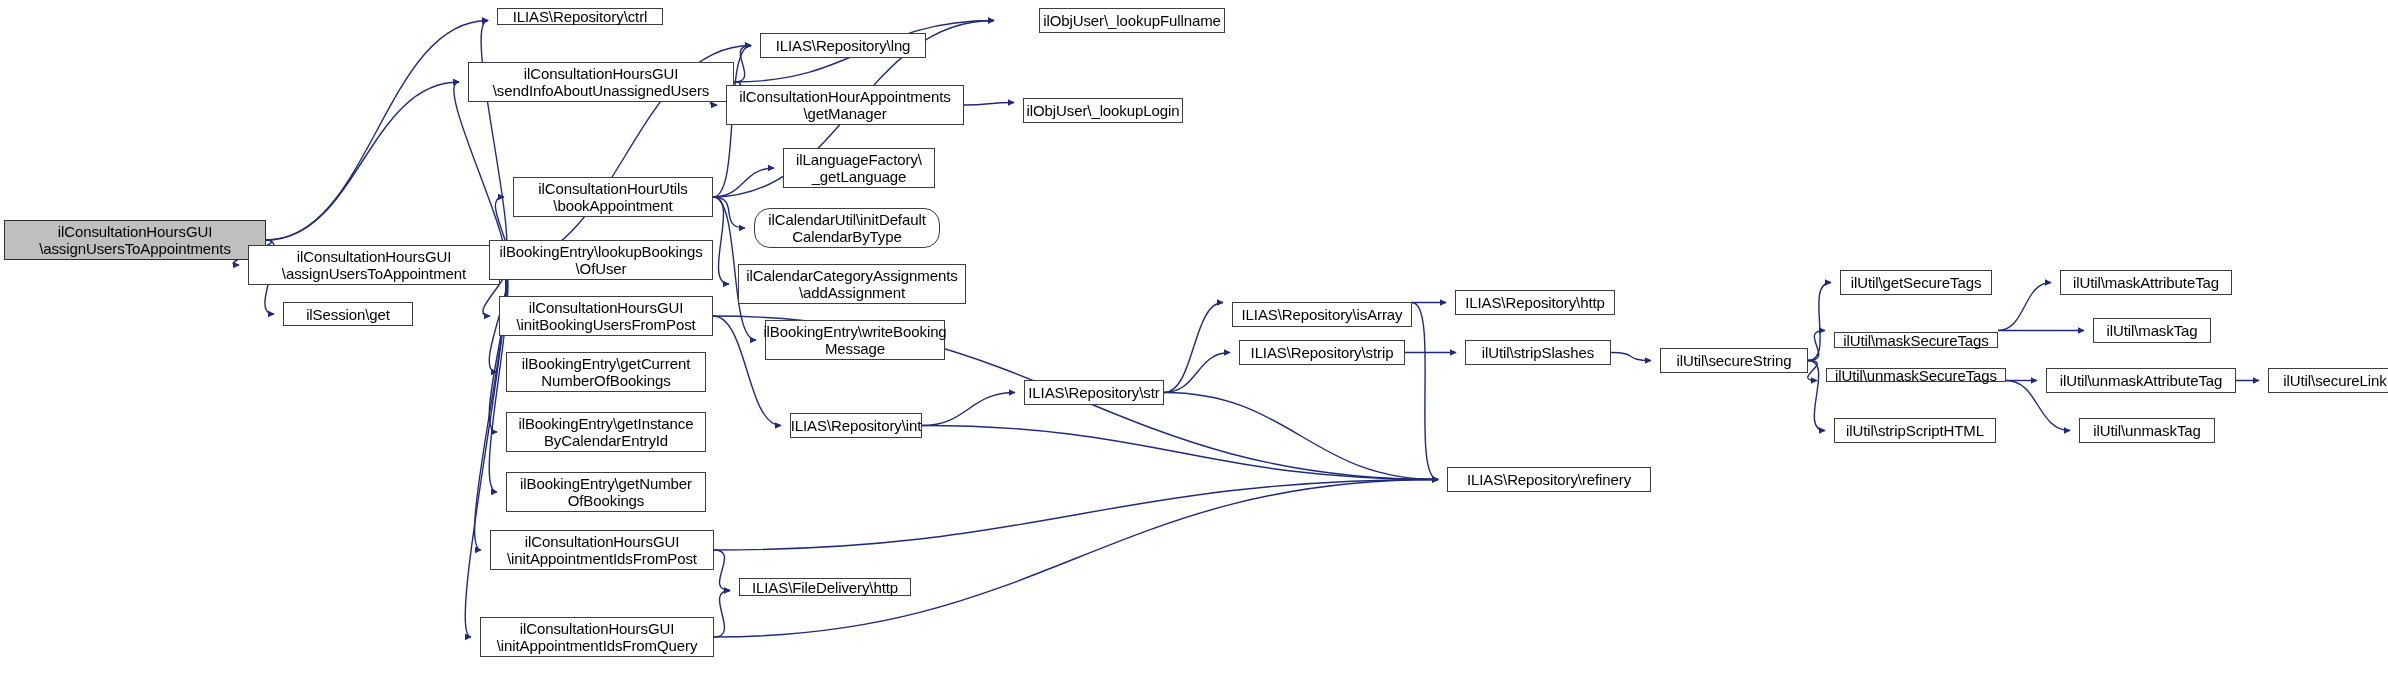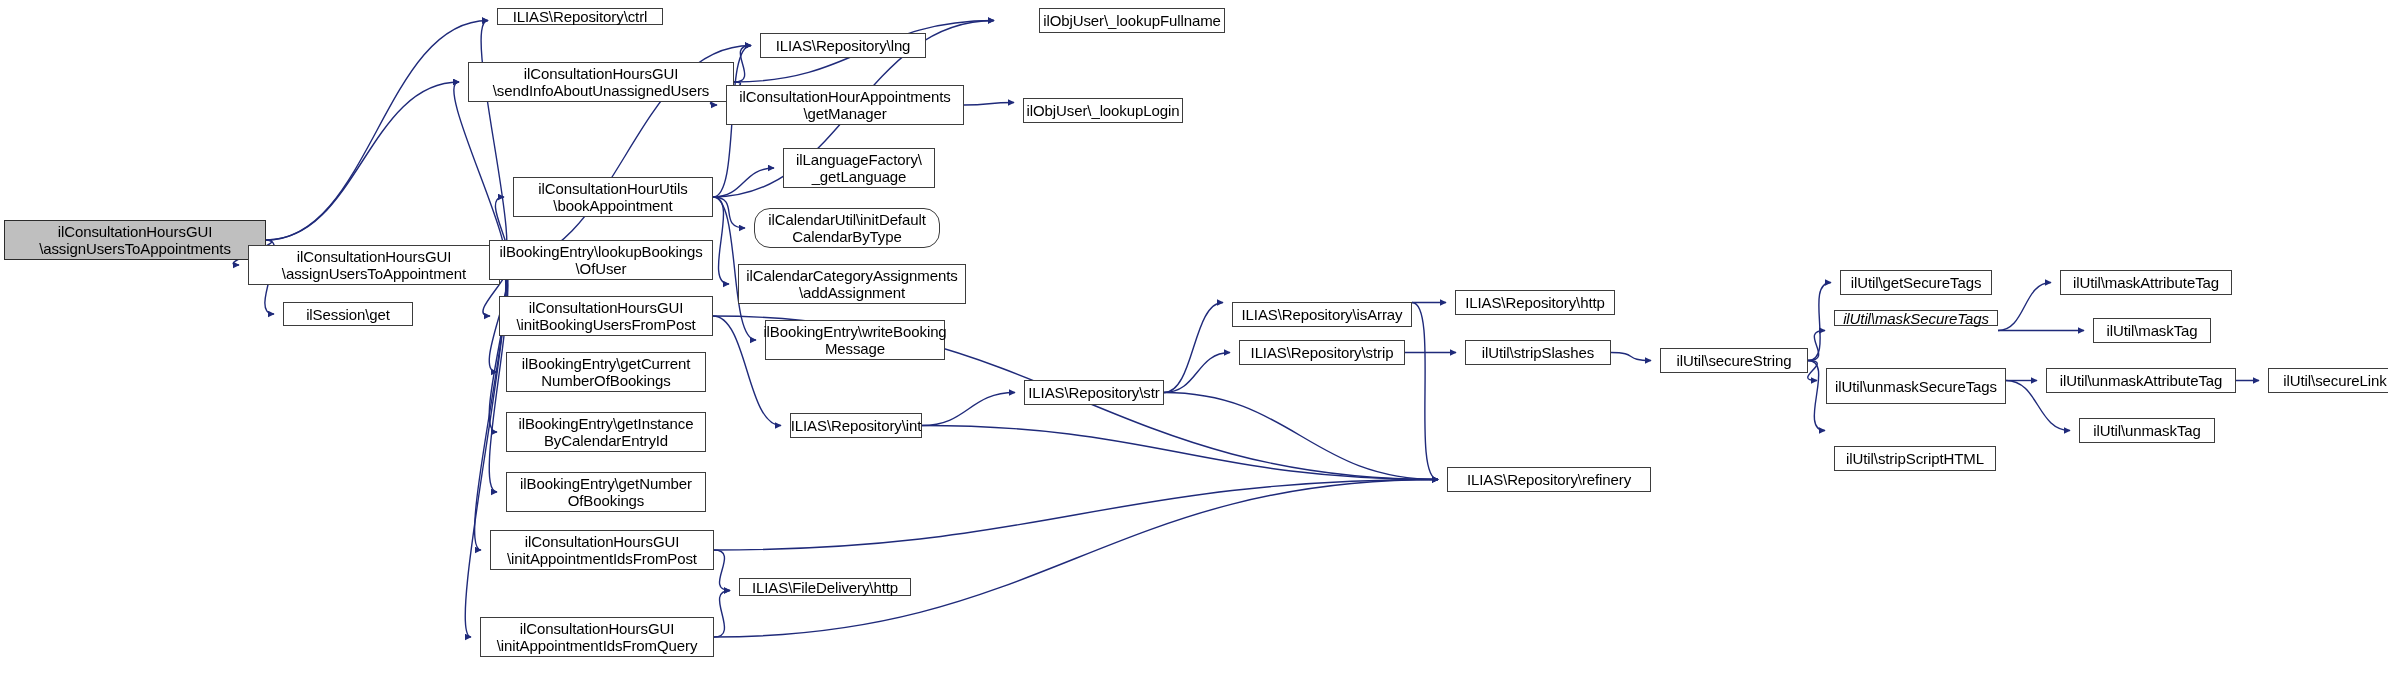--- a/index.html
+++ b/index.html
@@ -124,22 +124,22 @@
       <div class="node" style="left: 480px; top: 617px; width: 234px; height: 40px;">ilConsultationHoursGUI
 \initAppointmentIdsFromQuery</div>
       <div class="node" style="left: 1024px; top: 380px; width: 140px; height: 25px;">ILIAS\Repository\str</div>
       <div class="node" style="left: 1232px; top: 302px; width: 180px; height: 25px;">ILIAS\Repository\isArray</div>
       <div class="node" style="left: 1239px; top: 340px; width: 166px; height: 25px; text-align: center;">ILIAS\Repository\strip</div>
       <div class="node" style="left: 1455px; top: 290px; width: 160px; height: 25px;">ILIAS\Repository\http</div>
       <div class="node" style="left: 1465px; top: 340px; width: 146px; height: 25px;">ilUtil\stripSlashes</div>
       <div class="node" style="left: 1447px; top: 467px; width: 204px; height: 25px;">ILIAS\Repository\refinery</div>
       <div class="node" style="left: 1660px; top: 348px; width: 148px; height: 25px;">ilUtil\secureString</div>
       <div class="node" style="left: 1840px; top: 270px; width: 152px; height: 25px;">ilUtil\getSecureTags</div>
-      <div class="node" style="left: 1834px; top: 310px; width: 164px; height: 16px; font-style: italic;">ilUtil\maskSecureTags</div>
-      <div class="node" style="left: 1826px; top: 368px; width: 180px; height: 36px;">ilUtil\unmaskSecureTags</div>
-      <div class="node" style="left: 1834px; top: 418px; width: 162px; height: 25px; margin-top: 28px;">ilUtil\stripScriptHTML</div>
+      <div class="node" style="left: 1834px; top: 332px; width: 164px; height: 16px;">ilUtil\maskSecureTags</div>
+      <div class="node" style="left: 1826px; top: 368px; width: 180px; height: 14px;">ilUtil\unmaskSecureTags</div>
+      <div class="node" style="left: 1834px; top: 418px; width: 162px; height: 25px;">ilUtil\stripScriptHTML</div>
       <div class="node" style="left: 2060px; top: 270px; width: 172px; height: 25px;">ilUtil\maskAttributeTag</div>
       <div class="node" style="left: 2093px; top: 318px; width: 118px; height: 25px;">ilUtil\maskTag</div>
       <div class="node" style="left: 2046px; top: 368px; width: 190px; height: 25px;">ilUtil\unmaskAttributeTag</div>
       <div class="node" style="left: 2079px; top: 418px; width: 136px; height: 25px;">ilUtil\unmaskTag</div>
       <div class="node" style="left: 2268px; top: 368px; width: 134px; height: 25px;">ilUtil\secureLink</div>
     </div>
 </div>
 
 </body></html>

